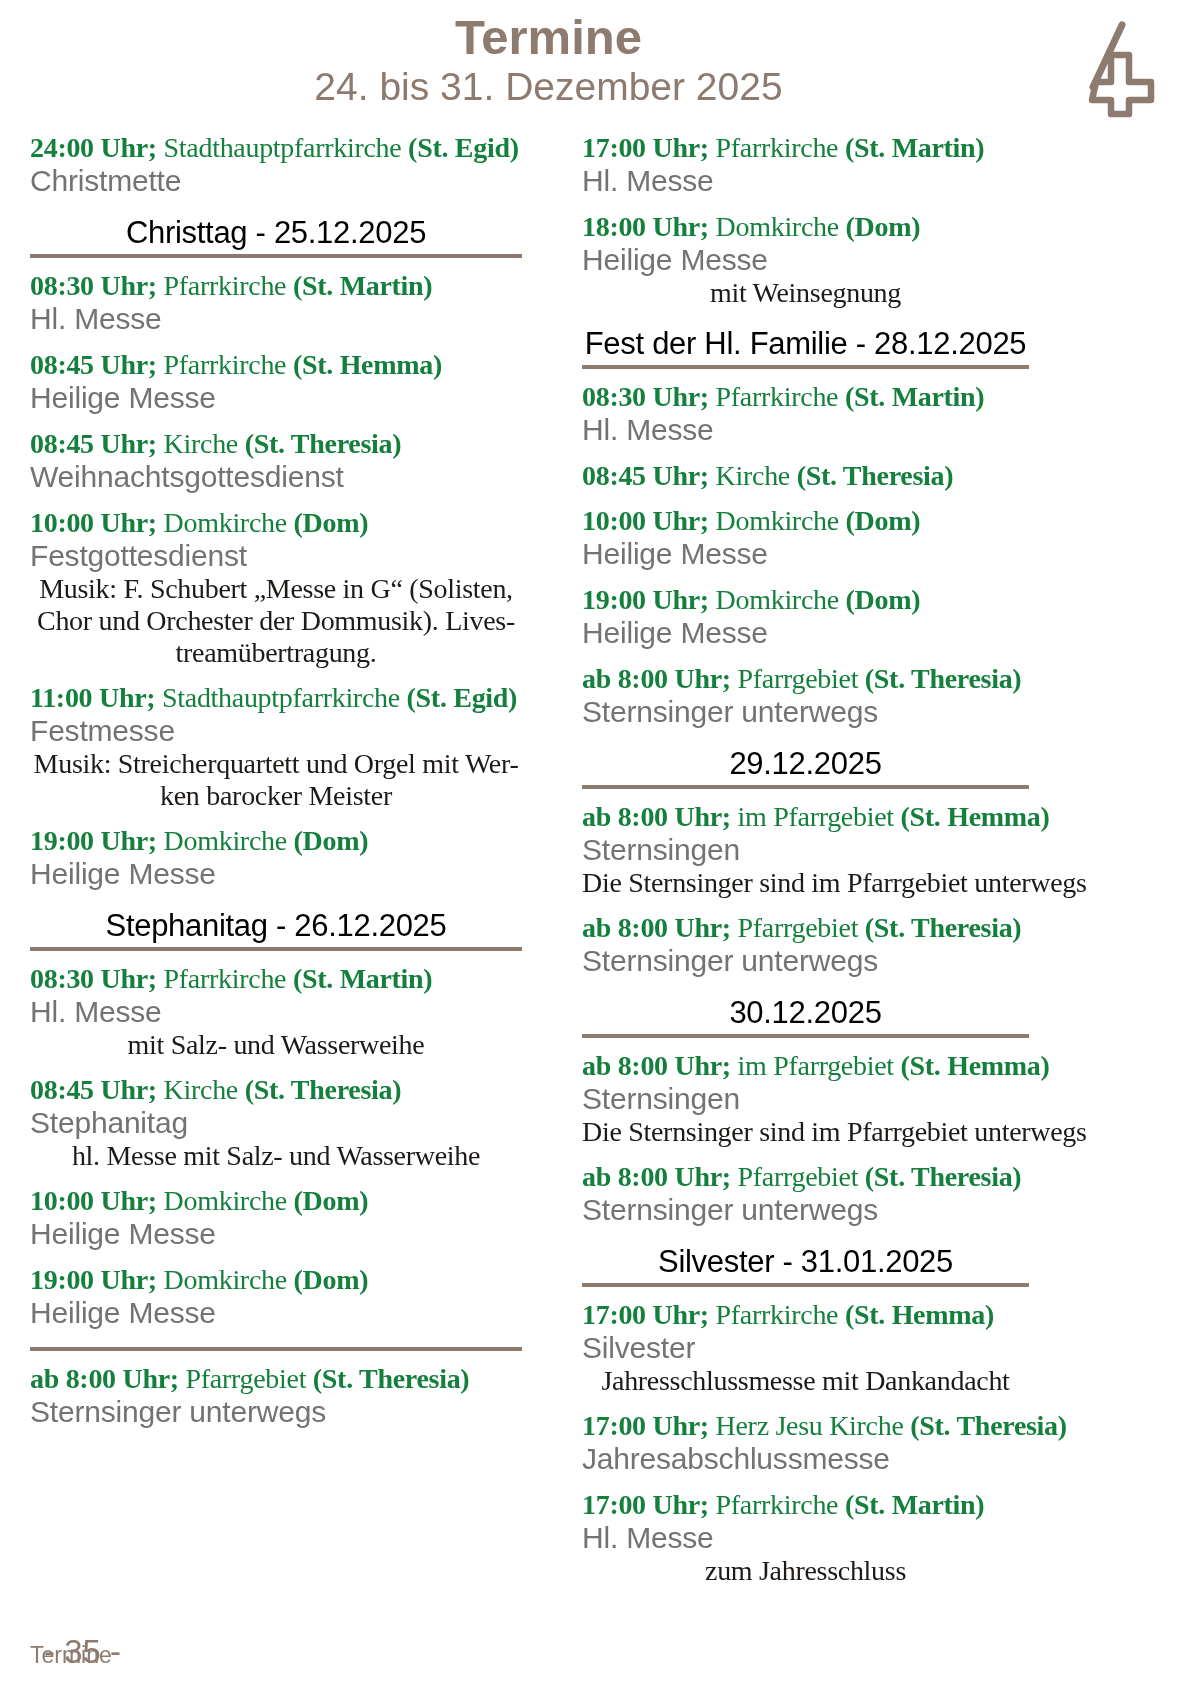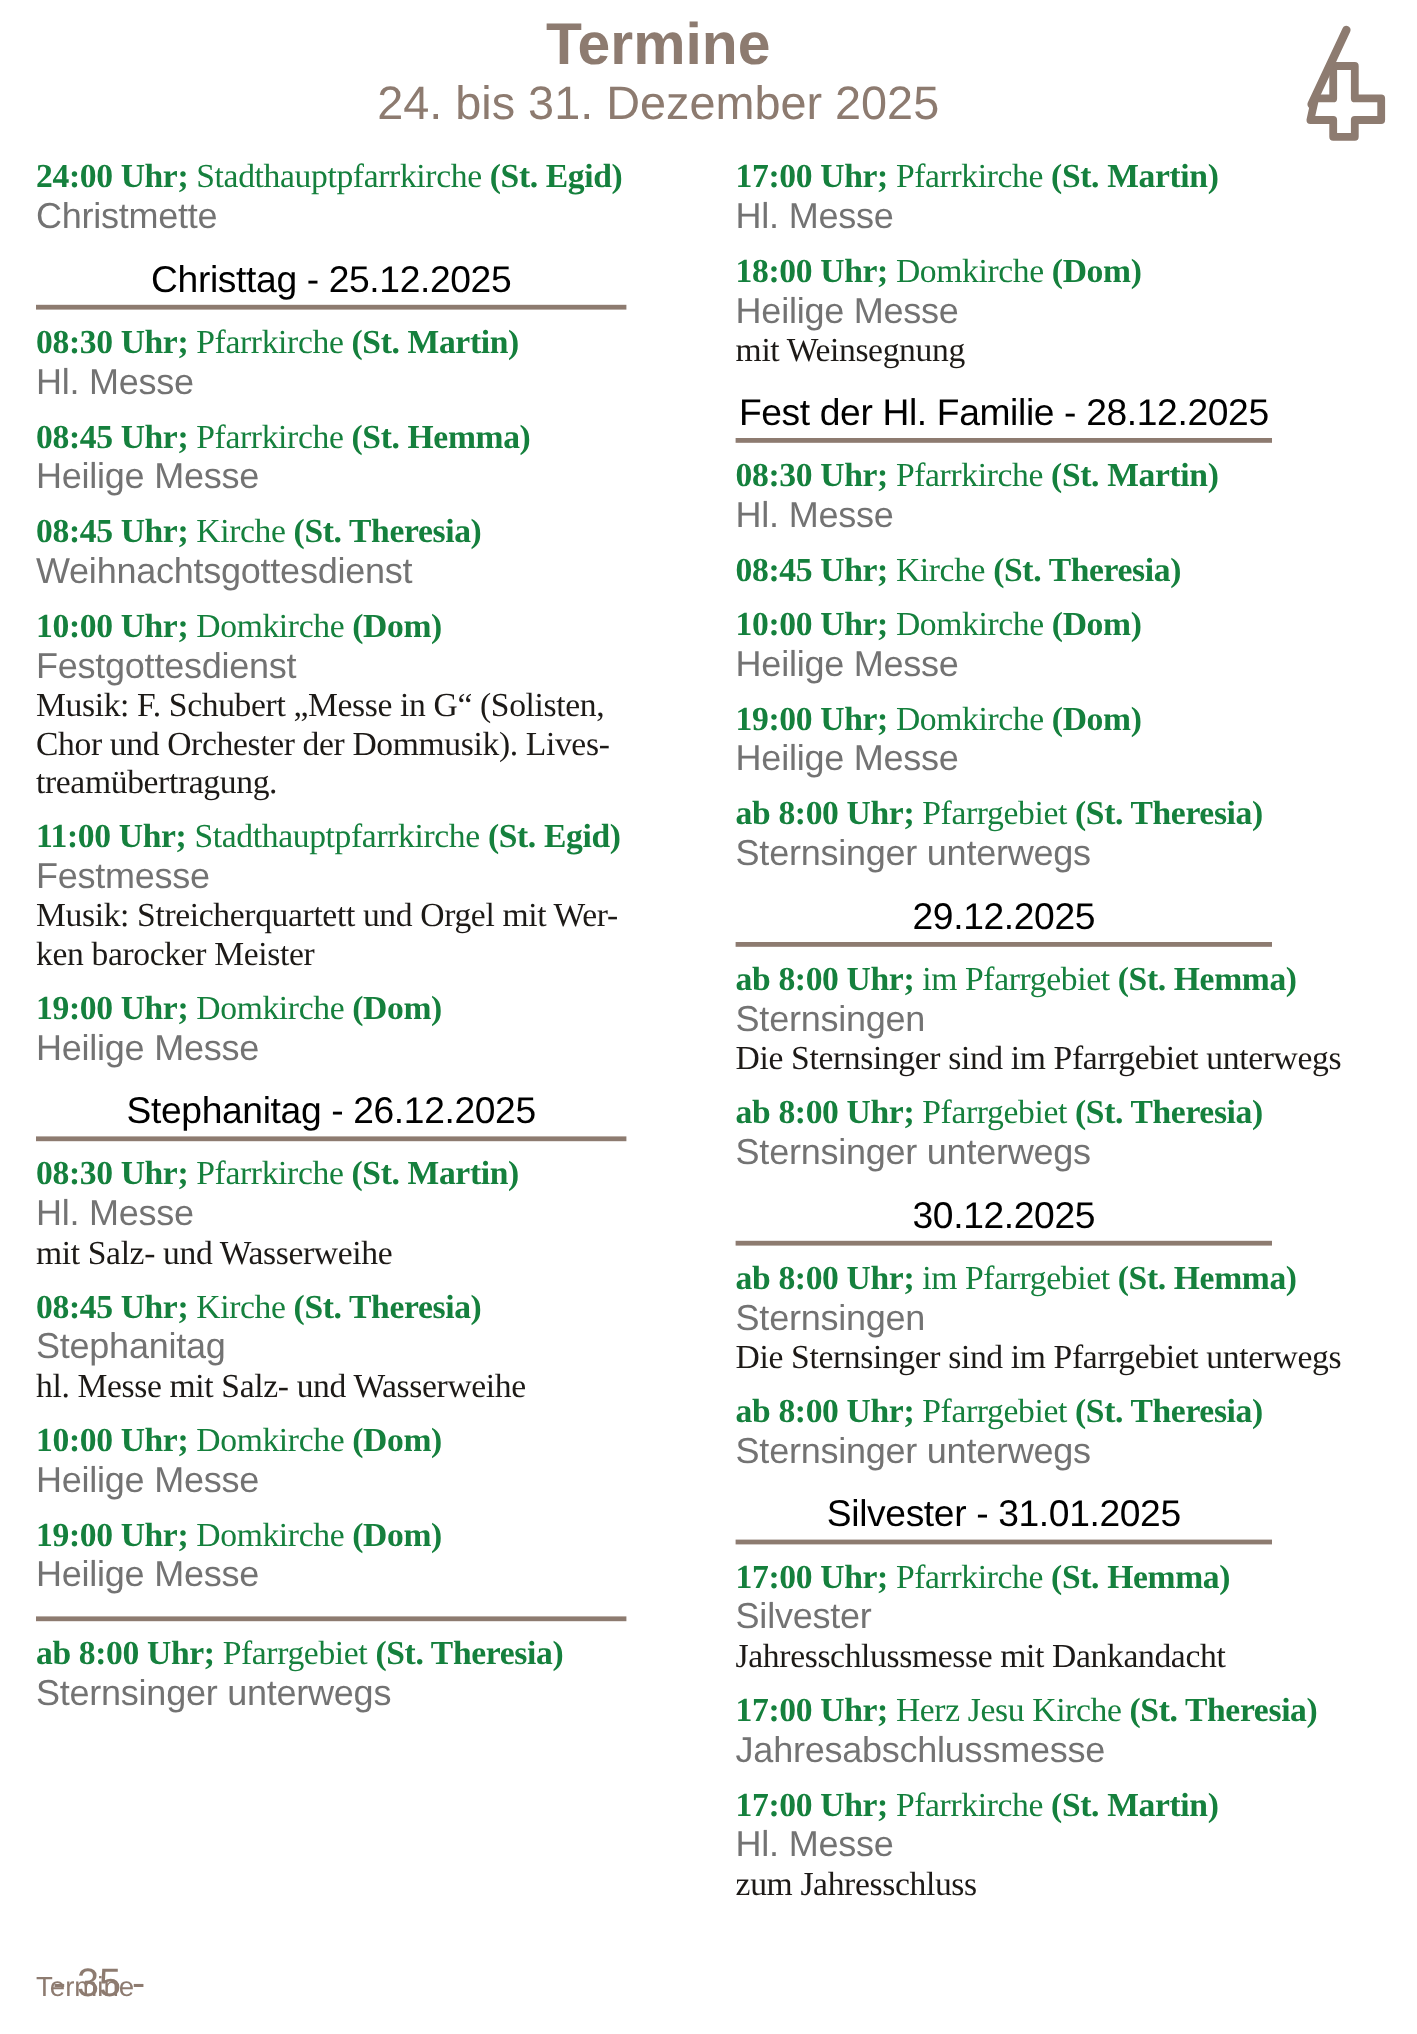--- a/index.html
+++ b/index.html
@@ -39,21 +39,21 @@
   .corner-icon {
     position: absolute;
     left: 1080px;
     top: 20px;
   }
   .col {
     position: absolute;
     top: 132px;
   }
   .col-left  { left: 30px;  width: 492px; }
-  .col-right { left: 613px; width: 447px; }
+  .col-right { left: 582px; width: 447px; }
   .event { margin-bottom: 13px; }
   .time-line {
     font-family: "Liberation Serif", serif;
     font-size: 28px;
     line-height: 32px;
     color: #15803d;
     letter-spacing: -0.3px;
     white-space: nowrap;
   }
   .time-line .b { font-weight: bold; }
@@ -65,20 +65,21 @@
     letter-spacing: -0.2px;
     white-space: nowrap;
   }
   .desc-line {
     font-family: "Liberation Serif", serif;
     font-size: 28px;
     line-height: 32px;
     color: #1d1a17;
     letter-spacing: -0.3px;
     white-space: nowrap;
+    text-align: center;
   }
   .section { margin: 17px 0 12px 0; }
   .section-label {
     display: block;
     text-align: center;
     font-family: "Liberation Sans", sans-serif;
     font-size: 31px;
     line-height: 36px;
     color: #000000;
     letter-spacing: -0.3px;

